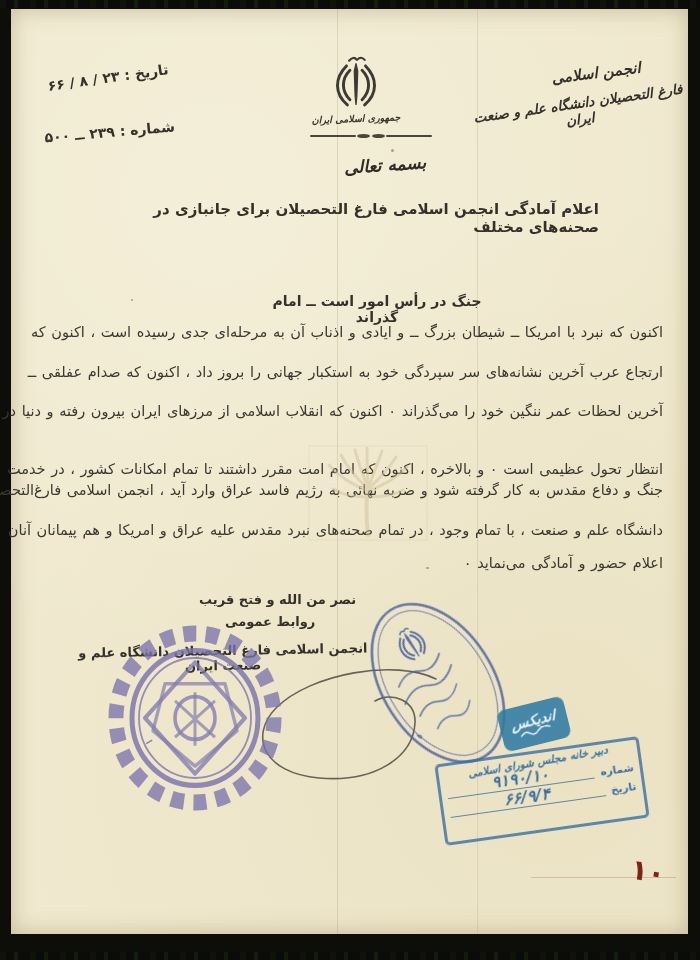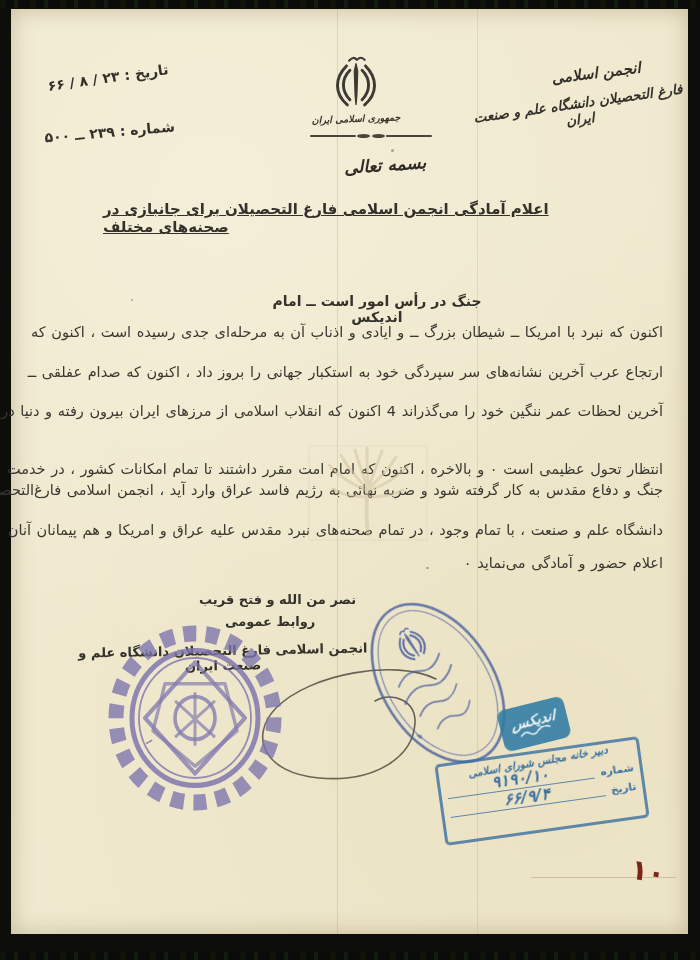--- a/index.html
+++ b/index.html
@@ -51,22 +51,22 @@
   .org2{
     position:absolute;left:448px;top:86px;width:240px;text-align:center;
     font-size:13.5px;font-weight:bold;font-style:italic;color:#33302a;transform:rotate(-8deg);
   }
   .besmeleh{
     position:absolute;left:318px;top:146px;width:112px;text-align:center;
     font-size:17px;font-weight:bold;font-style:italic;color:#2f2c26;transform:rotate(-4deg);
   }
 
   
-  .subject1{position:absolute;left:92px;top:191px;width:496px;text-align:left;
-    font-size:15px;font-weight:bold;color:#34312a;text-decoration:underline;}
+  .subject1{position:absolute;left:92px;top:191px;width:496px;text-align:right;
+    font-size:15px;font-weight:bold;color:#34312a;}
   .subject2{position:absolute;left:212px;top:228px;width:300px;text-align:center;
     font-size:15px;font-weight:bold;color:#34312a;}
   .quote{position:absolute;left:252px;top:284px;width:228px;text-align:center;
     font-size:14px;font-weight:bold;color:#34312a;}
   .bodyline{
     position:absolute;left:50px;width:602px;font-size:14.5px;font-weight:500;color:#3a372f;
     text-align:justify;text-align-last:justify;word-spacing:1px;white-space:nowrap;
   }
   .bodyline.last{text-align:center;text-align-last:right;}
   .bl0{top:315px;} .bl1{top:355px;} .bl2{top:394px;} .bl3{top:452px;}
@@ -147,25 +147,25 @@
         <span class="line"></span>
     </div>
 
     <div class="org1">انجمن اسلامی</div>
     <div class="org2">فارغ التحصیلان دانشگاه علم و صنعت ایران</div>
 
     <div class="besmeleh">بسمه تعالی</div>
 
     <div class="subject1">اعلام آمادگی انجمن اسلامی فارغ التحصیلان برای جانبازی در صحنه‌های مختلف</div>
 
-    <div class="quote">جنگ در رأس امور است ــ امام اندیکس</div>
+    <div class="quote">جنگ در رأس امور است ــ امام گذراند</div>
 
     <div class="bodyline bl0">اکنون که نبرد با امریکا ــ شیطان بزرگ ــ و ایادی و اذناب آن به مرحله‌ای جدی رسیده است ، اکنون که</div>
     <div class="bodyline bl1">ارتجاع عرب آخرین نشانه‌های سر سپردگی خود به استکبار جهانی را بروز داد ، اکنون که صدام عفلقی ــ</div>
-    <div class="bodyline bl2">آخرین لحظات عمر ننگین خود را می‌گذراند 4 اکنون که انقلاب اسلامی از مرزهای ایران بیرون رفته و دنیا در</div>
+    <div class="bodyline bl2">آخرین لحظات عمر ننگین خود را می‌گذراند ۰ اکنون که انقلاب اسلامی از مرزهای ایران بیرون رفته و دنیا در</div>
     <div class="bodyline bl3">انتظار تحول عظیمی است ۰ و بالاخره ، اکنون که امام امت مقرر داشتند تا تمام امکانات کشور ، در خدمت</div>
     <div class="bodyline bl4">جنگ و دفاع مقدس به کار گرفته شود و ضربه نهائی به رژیم فاسد عراق وارد آید ، انجمن اسلامی فارغ‌التحصلان</div>
     <div class="bodyline bl5">دانشگاه علم و صنعت ، با تمام وجود ، در تمام صحنه‌های نبرد مقدس علیه عراق و امریکا و هم پیمانان آنان</div>
     <div class="bodyline bl6 last">اعلام حضور و آمادگی می‌نماید ۰</div>
 
     <svg class="watermark" width="130" height="96" viewBox="0 0 130 96">
       <rect x="6" y="1" width="118" height="94" fill="none" stroke="#cfc0a0" stroke-width="1" opacity=".6"></rect>
       <g stroke="#d2c19e" fill="none" stroke-linecap="round">
         <path d="M65 90 C63 72 63 56 65 42" stroke-width="4"></path>
         <path d="M65 46 Q40 36 26 20" stroke-width="3"></path>

